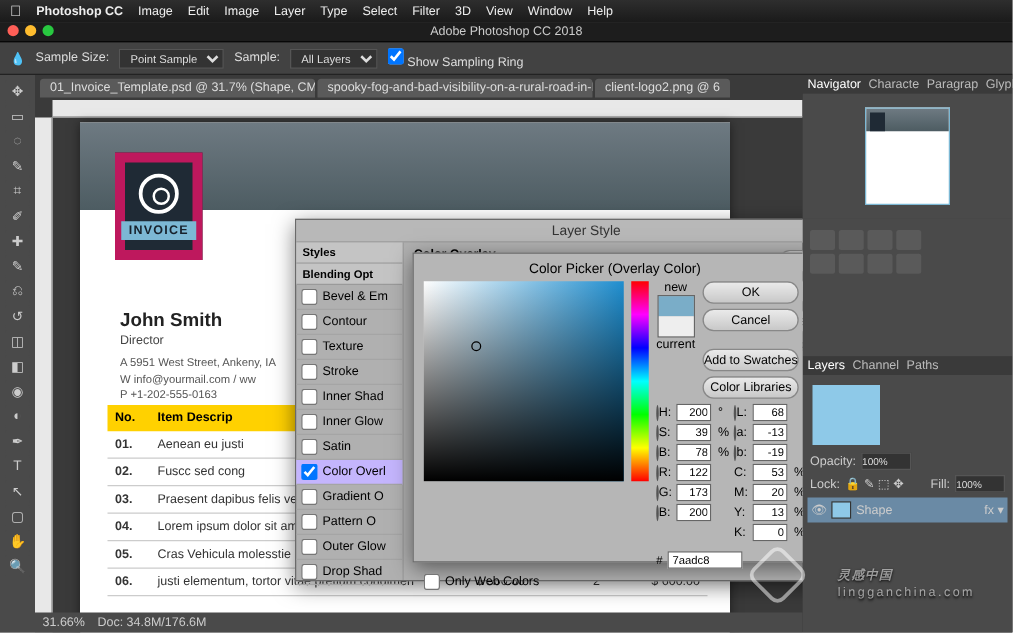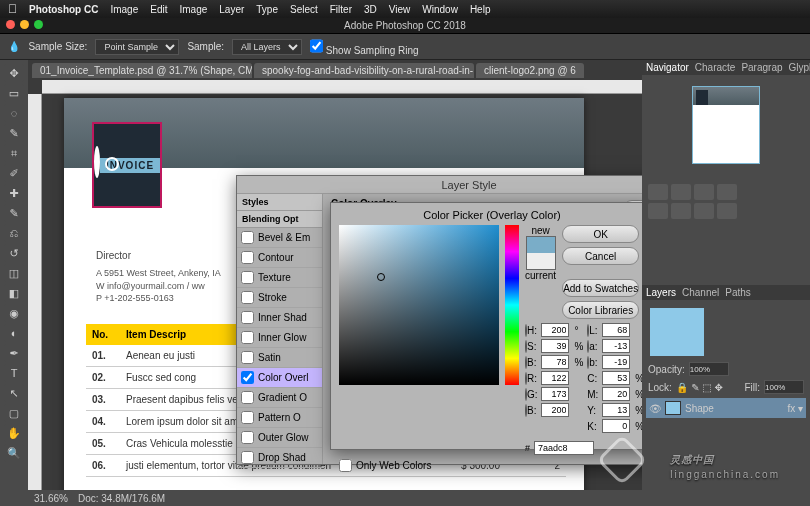--- a/index.html
+++ b/index.html
@@ -15,21 +15,21 @@
 .main-area{display:flex;height:calc(506px - 60px)}
 .toolbox{width:28px;background:#4a4a4a;display:flex;flex-direction:column;align-items:center;padding:4px 0;gap:2px}
 .tool{width:20px;height:18px;background:#4a4a4a;display:flex;align-items:center;justify-content:center;color:#ccc;font-size:11px;border-radius:2px}
 .canvas-zone{flex:1;background:#3a3a3a;position:relative;overflow:hidden}
 .tab-bar{height:20px;background:#3a3a3a;display:flex;align-items:center;padding:0 4px;gap:2px;font-size:9px;color:#ccc}
 .doc-tab{background:#5a5a5a;padding:2px 8px;border-radius:3px 3px 0 0;color:#ddd;white-space:nowrap;overflow:hidden;max-width:220px}
 .ruler-h{height:14px;background:#e8e8e8;border-bottom:1px solid #999;margin-left:14px}
 .ruler-v{width:14px;background:#e8e8e8;border-right:1px solid #999;position:absolute;top:34px;bottom:0;left:0}
 .artboard{position:absolute;left:36px;top:38px;width:520px;height:420px;background:#fff;box-shadow:0 0 8px rgba(0,0,0,.5)}
 .hero{height:70px;background:linear-gradient(#6e7a82,#4d5c62)}
-.logo-block{position:absolute;left:28px;top:24px;width:70px;height:86px;background:#1f2a35;border:2px solid #be185d;display:flex;flex-direction:row;align-items:center;justify-content:center}
+.logo-block{position:absolute;left:28px;top:24px;width:70px;height:86px;background:#1f2a35;border:8px solid #be185d;display:flex;flex-direction:column;align-items:center;justify-content:center}
 .bulb{width:32px;height:32px;border:3px solid #fff;border-radius:50%;position:relative;margin-bottom:6px}
 .bulb::after{content:"";position:absolute;left:8px;top:8px;width:10px;height:10px;border:2px solid #fff;border-radius:50%}
 .badge{background:#7cb8d4;color:#17212b;font-size:10px;font-weight:bold;padding:2px 6px;letter-spacing:1px}
 .person{position:absolute;left:32px;top:150px}
 .person h3{font-size:15px;font-weight:bold;color:#222}
 .person .role{font-size:10px;color:#444;margin:2px 0 6px}
 .person .line{font-size:9px;color:#555;line-height:1.4}
 .tbl{position:absolute;left:22px;top:226px;width:480px}
 .tbl-head{display:flex;background:#ffd100;font-size:9px;font-weight:bold}
 .tbl-head div,.tbl-row div{padding:5px 6px}
@@ -160,20 +160,21 @@
     <div class="ruler-h"></div>
     <div class="ruler-v"></div>
 
     <div class="artboard">
       <div class="hero"></div>
       <div class="logo-block">
         <div class="bulb"></div>
         <div class="badge">INVOICE</div>
       </div>
       <div class="person">
+        <h3>John Smith</h3>
         <div class="role">Director</div>
         <div class="line">A 5951 West Street, Ankeny, IA</div>
         <div class="line">W info@yourmail.com / ww</div>
         <div class="line">P +1-202-555-0163</div>
       </div>
       <div class="tbl">
         <div class="tbl-head">
           <div class="c-no">No.</div>
           <div class="c-desc">Item Descrip</div>
           <div class="c-p1"></div>
@@ -214,20 +215,21 @@
               <div class="c-desc">Cras Vehicula molesstie nulla id mollis</div>
               <div class="c-p1">$ 5000.00</div>
               <div class="c-p2">1</div>
               <div class="c-p3">$ 5000.00</div>
             </div>
             <div class="tbl-row">
               <div class="c-no">06.</div>
               <div class="c-desc">justi elementum, tortor vitae pretium condimen</div>
               <div class="c-p1">$ 300.00</div>
               <div class="c-p2">2</div>
+              <div class="c-p3">$ 600.00</div>
             </div>
           </div>
       </div>
     </div>
 
     <div class="dlg-ls">
       <div class="dlg-title">Layer Style</div>
       <div class="dlg-body">
         <div class="ls-left">
           <div class="hdr">Styles</div>

